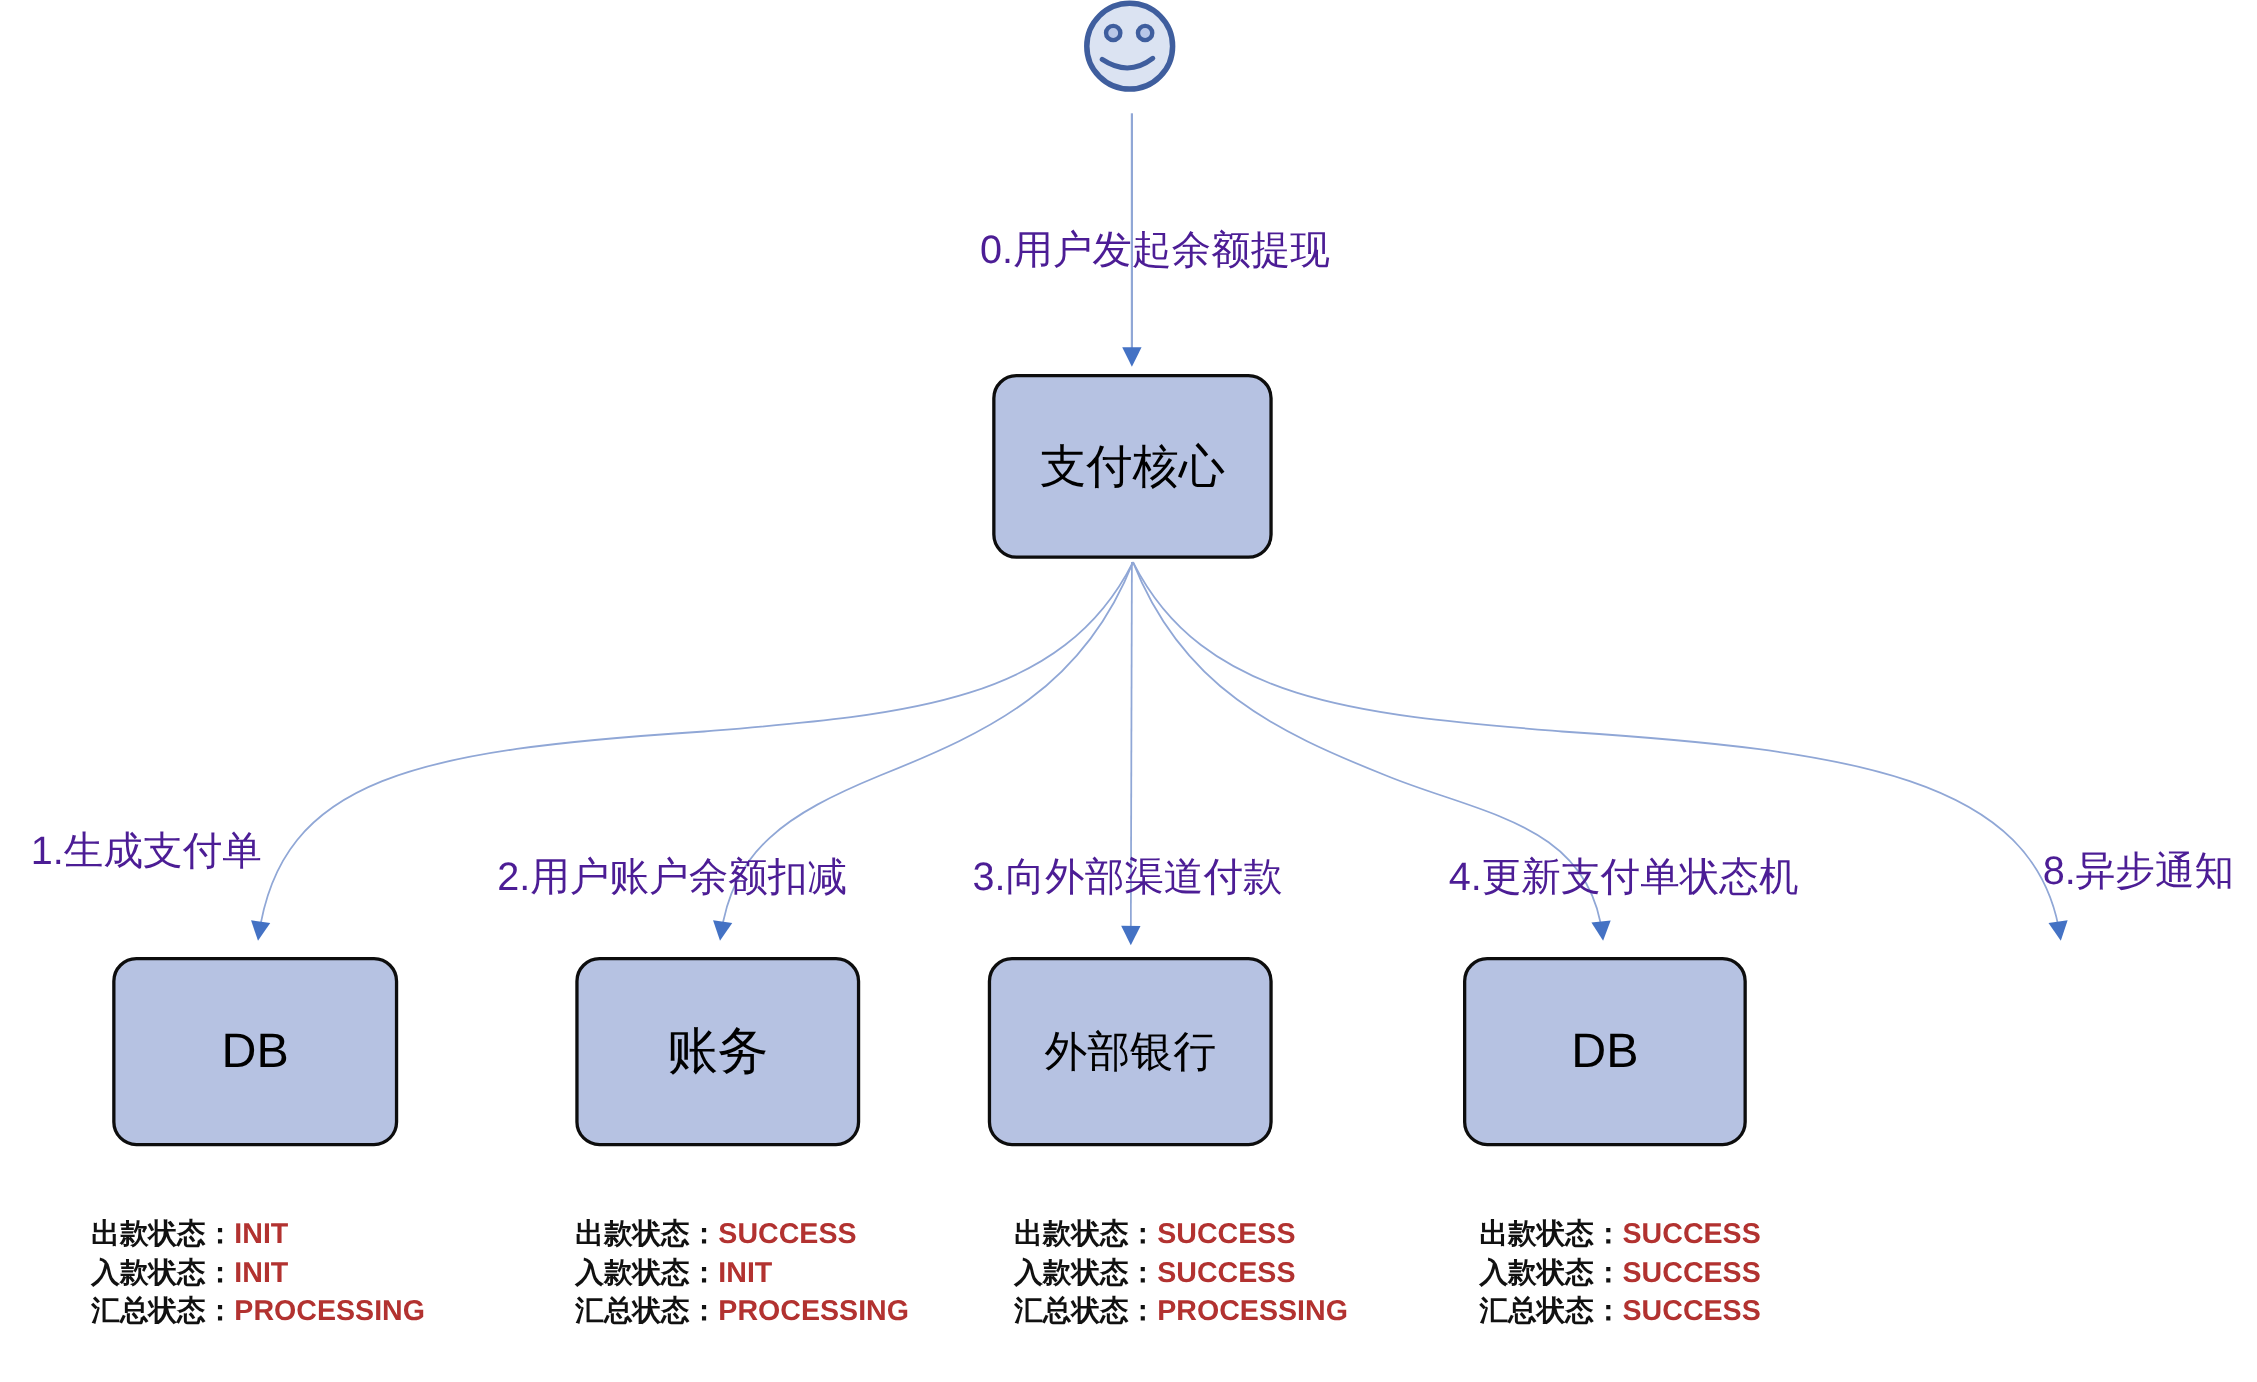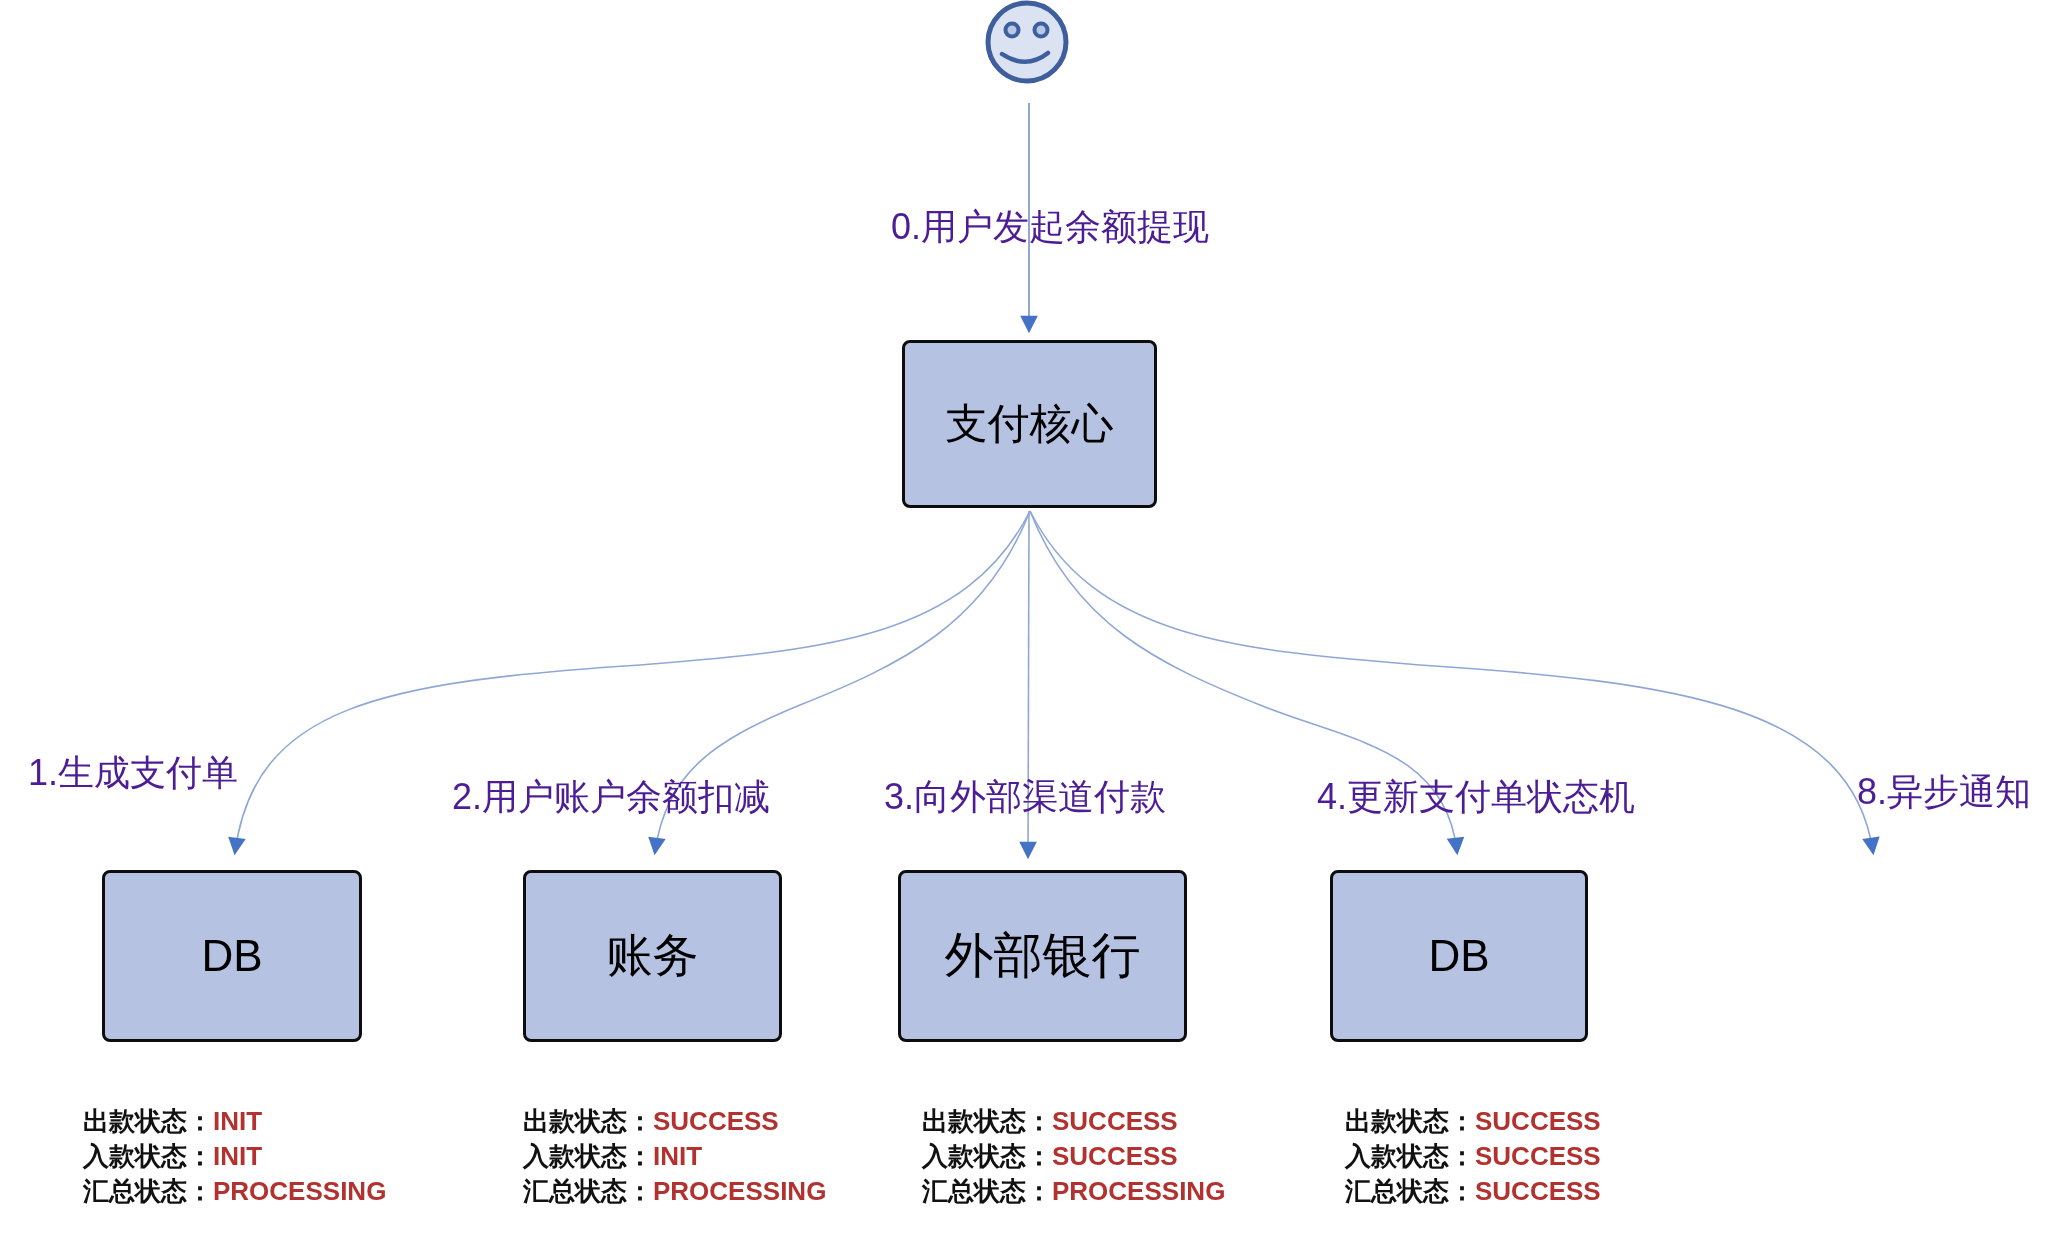--- a/index.html
+++ b/index.html
@@ -21,31 +21,31 @@
     font-family: "Liberation Sans", sans-serif;
     overflow: hidden;
     color: var(--text);
   }
   svg.wires { position: absolute; left: 0; top: 0; }
 
   .node {
     position: absolute;
     background: var(--node-fill);
     border: 3.5px solid var(--node-border);
-    border-radius: 8px;
+    border-radius: 22px;
     display: flex;
     align-items: center;
     justify-content: center;
     color: #000;
     box-sizing: border-box;
   }
   .node-core { left: 902px; top: 340px; width: 255px; height: 168px; font-size: 42px; }
   .t1 { left: 102px;  top: 870px; width: 260px; height: 172px; font-size: 44px; }
   .t2 { left: 523px;  top: 870px; width: 259px; height: 172px; font-size: 46px; }
-  .t3 { left: 898px;  top: 870px; width: 289px; height: 172px; font-size: 49px; }
+  .t3 { left: 898px;  top: 870px; width: 259px; height: 172px; font-size: 39px; }
   .t4 { left: 1330px; top: 870px; width: 258px; height: 172px; font-size: 44px; }
   .t5 { left: 1748px; top: 870px; width: 257px; height: 172px; font-size: 35px;
         line-height: 48px; white-space: pre-line; }
 
   .edge-label { position: absolute; font-size: 36px; color: #4c1d95; white-space: nowrap; }
   .l0 { left: 891px;  top: 203px; }
   .l1 { left: 28px;   top: 749px; }
   .l2 { left: 452px;  top: 773px; }
   .l3 { left: 884px;  top: 773px; }
   .l4 { left: 1317px; top: 773px; }

